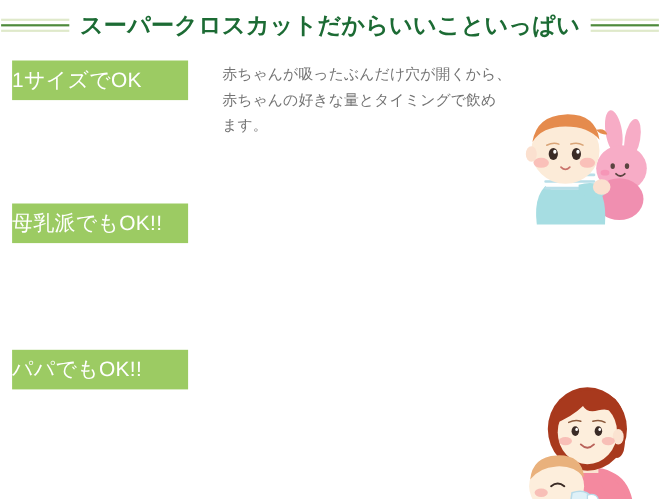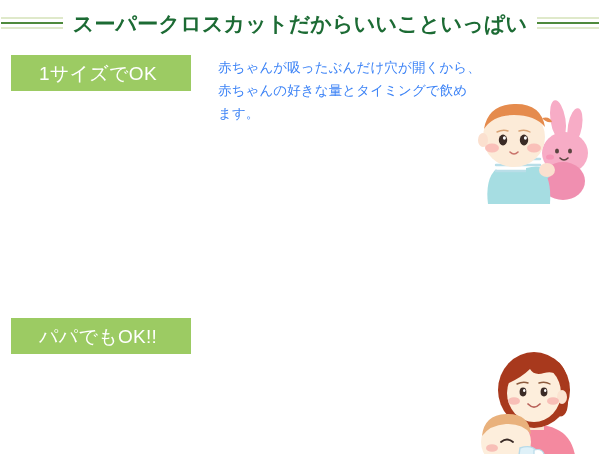--- a/index.html
+++ b/index.html
@@ -68,47 +68,46 @@
     width: 600px;
   }
   .row-1 { top: 52px; height: 118px; }
   .row-2 { top: 182px; height: 125px; }
   .row-3 { top: 315px; height: 139px; }
 
   .badge {
     position: absolute;
     left: 11px;
     top: 3px;
-    width: 180px;
+    width: 160px;
     height: 36px;
     background: #9ccb63;
     box-sizing: border-box;
     display: flex;
     align-items: center;
-    padding-left: 28px;
+    padding-left: 0;
   }
   .badge-label {
     color: #ffffff;
     font-size: 19px;
     line-height: 1;
     white-space: nowrap;
     letter-spacing: 0.3px;
   }
 
   .body-text {
     position: absolute;
     left: 202px;
     top: 4px;
     width: 268px;
-    color: #3b82f6;
+    color: #737373;
     font-size: 13.5px;
     line-height: 1.72;
     white-space: pre-line;
     letter-spacing: 0.1px;
-    margin-left: 16px;
   }
 
   
   .illo {
     position: absolute;
     overflow: visible;
   }
   .illo-1 { left: 462px; top: 44px;  width: 134px; height: 110px; }
   .illo-2 { left: 468px; top: 168px; width: 130px; height: 134px; }
   .illo svg { display: block; width: 100%; height: 100%; }
@@ -179,20 +178,23 @@
 
         <ellipse cx="30" cy="52" rx="7" ry="4.6" fill="#f9b8b4" opacity="0.85"></ellipse>
         <ellipse cx="72" cy="52" rx="7" ry="4.6" fill="#f9b8b4" opacity="0.85"></ellipse>
 
         <path d="M48 56 q4 4 8 0" stroke="#c9736b" stroke-width="1.6" fill="none" stroke-linecap="round"></path>
       </svg>
     </div>
   </div>
 
   <div class="row row-2">
+    <div class="badge">
+      <span class="badge-label">母乳派でもOK!!</span>
+    </div>
 
     <div class="illo illo-2">
       <svg viewBox="0 0 130 134" xmlns="http://www.w3.org/2000/svg">
 
         <path d="M36 134 q-4 -46 22 -56 q16 -6 30 1 q24 10 20 55 z" fill="#f4899f"></path>
         <path d="M82 82 q18 6 20 28 q2 14 0 24 l-16 0 q4 -28 -8 -44 z" fill="#f4899f"></path>
 
         <path d="M58 86 q-22 6 -24 26 q-2 14 8 22 q16 -16 34 -18 q6 -12 -18 -30 z" fill="#f4899f"></path>
 
         <path d="M52 62 h24 v18 h-24 z" fill="#fbe3d1"></path>

